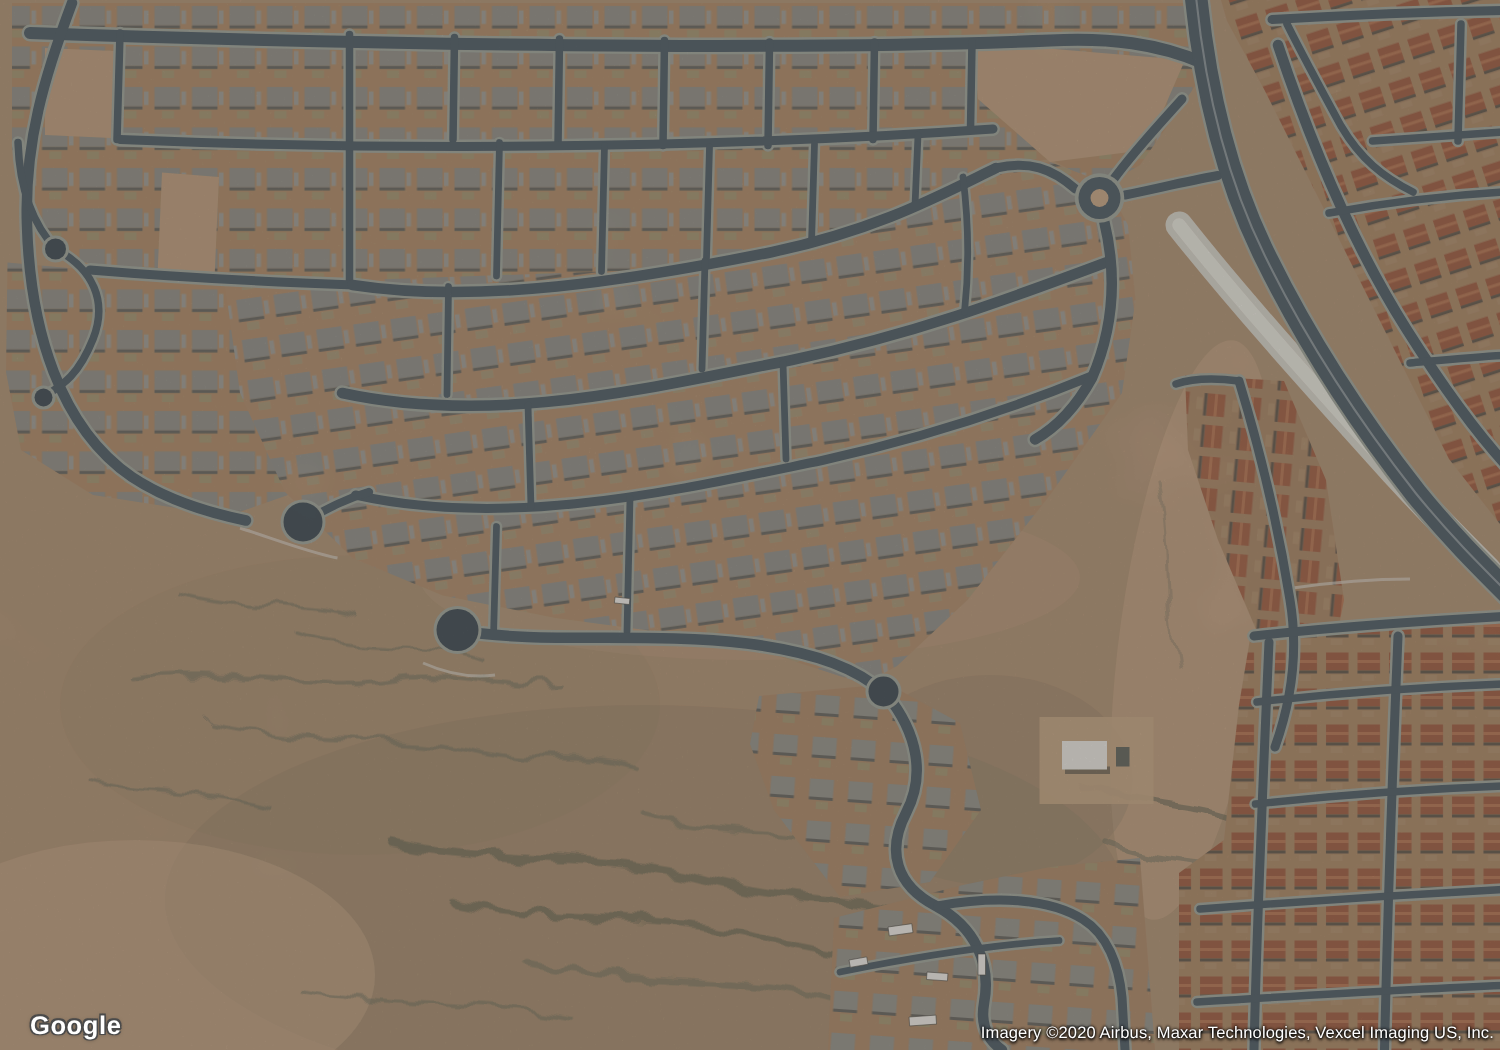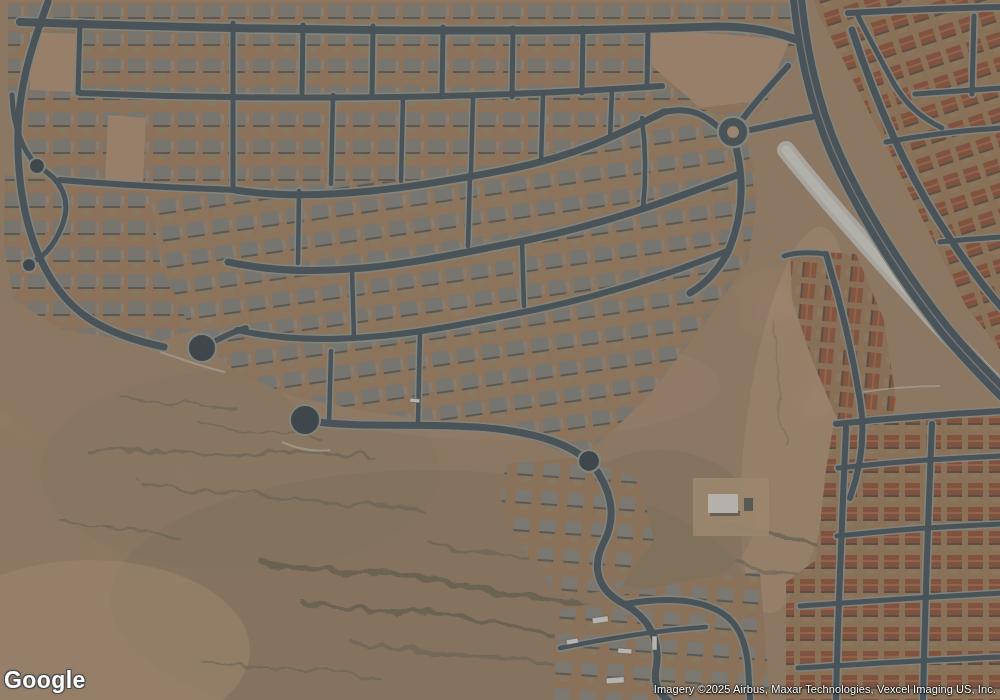--- a/index.html
+++ b/index.html
@@ -1,19 +1,19 @@
 <!DOCTYPE html>
 <html><head>
 <meta charset="utf-8">
 <style>
   html,body{margin:0;padding:0;background:#222;}
   .viewport{position:relative;width:1000px;height:700px;overflow:hidden;
             font-family:"Liberation Sans",sans-serif;}
   .viewport svg{position:absolute;left:0;top:0;display:block;}
-  .google-logo{position:absolute;left:4px;bottom:6px;color:#fff;font-size:23px;
+  .google-logo{position:absolute;left:20px;bottom:6px;color:#fff;font-size:17px;
     font-weight:bold;letter-spacing:.4px;
     text-shadow:-1px -1px 0 #4a4a4a,1px -1px 0 #4a4a4a,-1px 1px 0 #4a4a4a,
                 1px 1px 0 #4a4a4a,0 0 3px rgba(0,0,0,.55);
     user-select:none;cursor:pointer;}
   .attribution{position:absolute;right:4px;bottom:5px;color:#fff;font-size:11px;
     letter-spacing:.1px;
     text-shadow:0 0 2px #000,0 0 2px #000,0 1px 2px rgba(0,0,0,.9);}
 </style>
 </head>
 <body>
@@ -257,14 +257,14 @@
       <rect x="652" y="636" width="5" height="14" fill="#eceae4" stroke="#55524c" stroke-width="0.4" transform="rotate(0 652 636)"></rect>
       <rect x="606" y="678" width="18" height="6" fill="#eceae4" stroke="#55524c" stroke-width="0.4" transform="rotate(-4 606 678)"></rect>
       <rect x="566" y="640" width="12" height="5" fill="#eceae4" stroke="#55524c" stroke-width="0.4" transform="rotate(-10 566 640)"></rect>
       <rect x="410" y="398" width="10" height="4" fill="#eceae4" stroke="#55524c" stroke-width="0.4" transform="rotate(6 410 398)"></rect>
       <rect x="0" y="0" width="1000" height="700" fill="#2e2c26" filter="url(#tex0)" opacity="0.11" style="mix-blend-mode:multiply"></rect>
       <rect x="0" y="0" width="1000" height="700" fill="#3a362e" filter="url(#tex1)" opacity="0.13" style="mix-blend-mode:multiply"></rect>
       <rect x="0" y="0" width="1000" height="700" fill="#efe0c8" filter="url(#tex2)" opacity="0.09" style="mix-blend-mode:screen"></rect>
       <rect x="0" y="0" width="1000" height="700" fill="#c8b49b" opacity="0.05"></rect>
     </svg>
   <div class="google-logo">Google</div>
-  <div class="attribution">Imagery ©2025 Airbus, Maxar Technologies, Vexcel Imaging US, Inc.</div>
+  <div class="attribution">Imagery ©2020 Airbus, Maxar Technologies, Vexcel Imaging US, Inc.</div>
 </div>
 
 </body></html>

